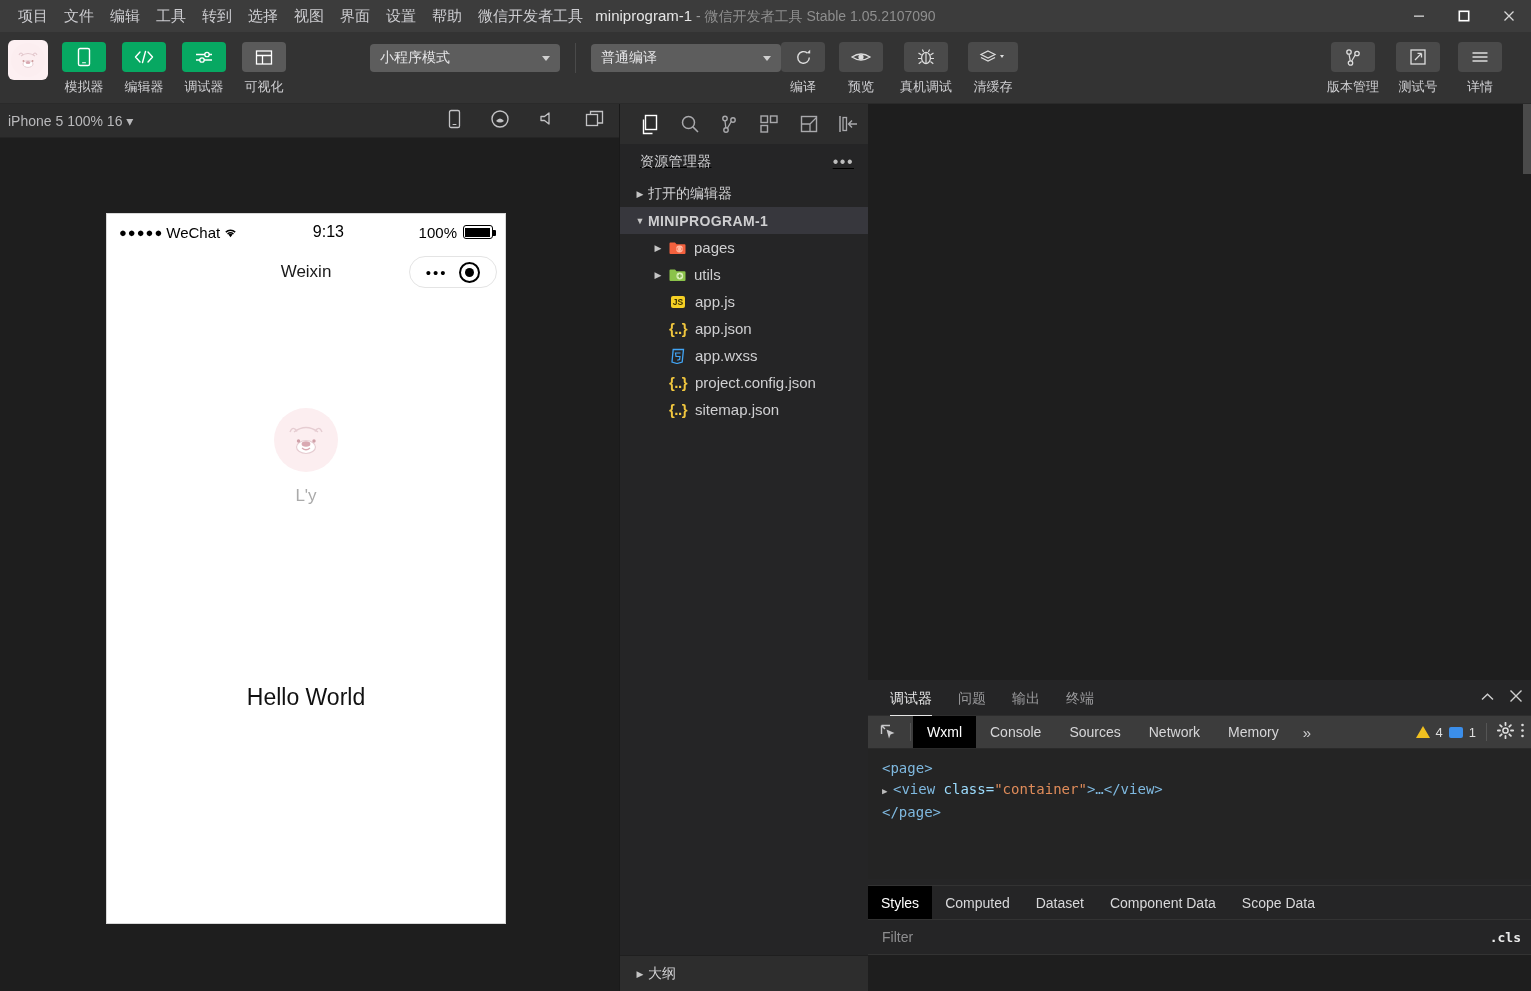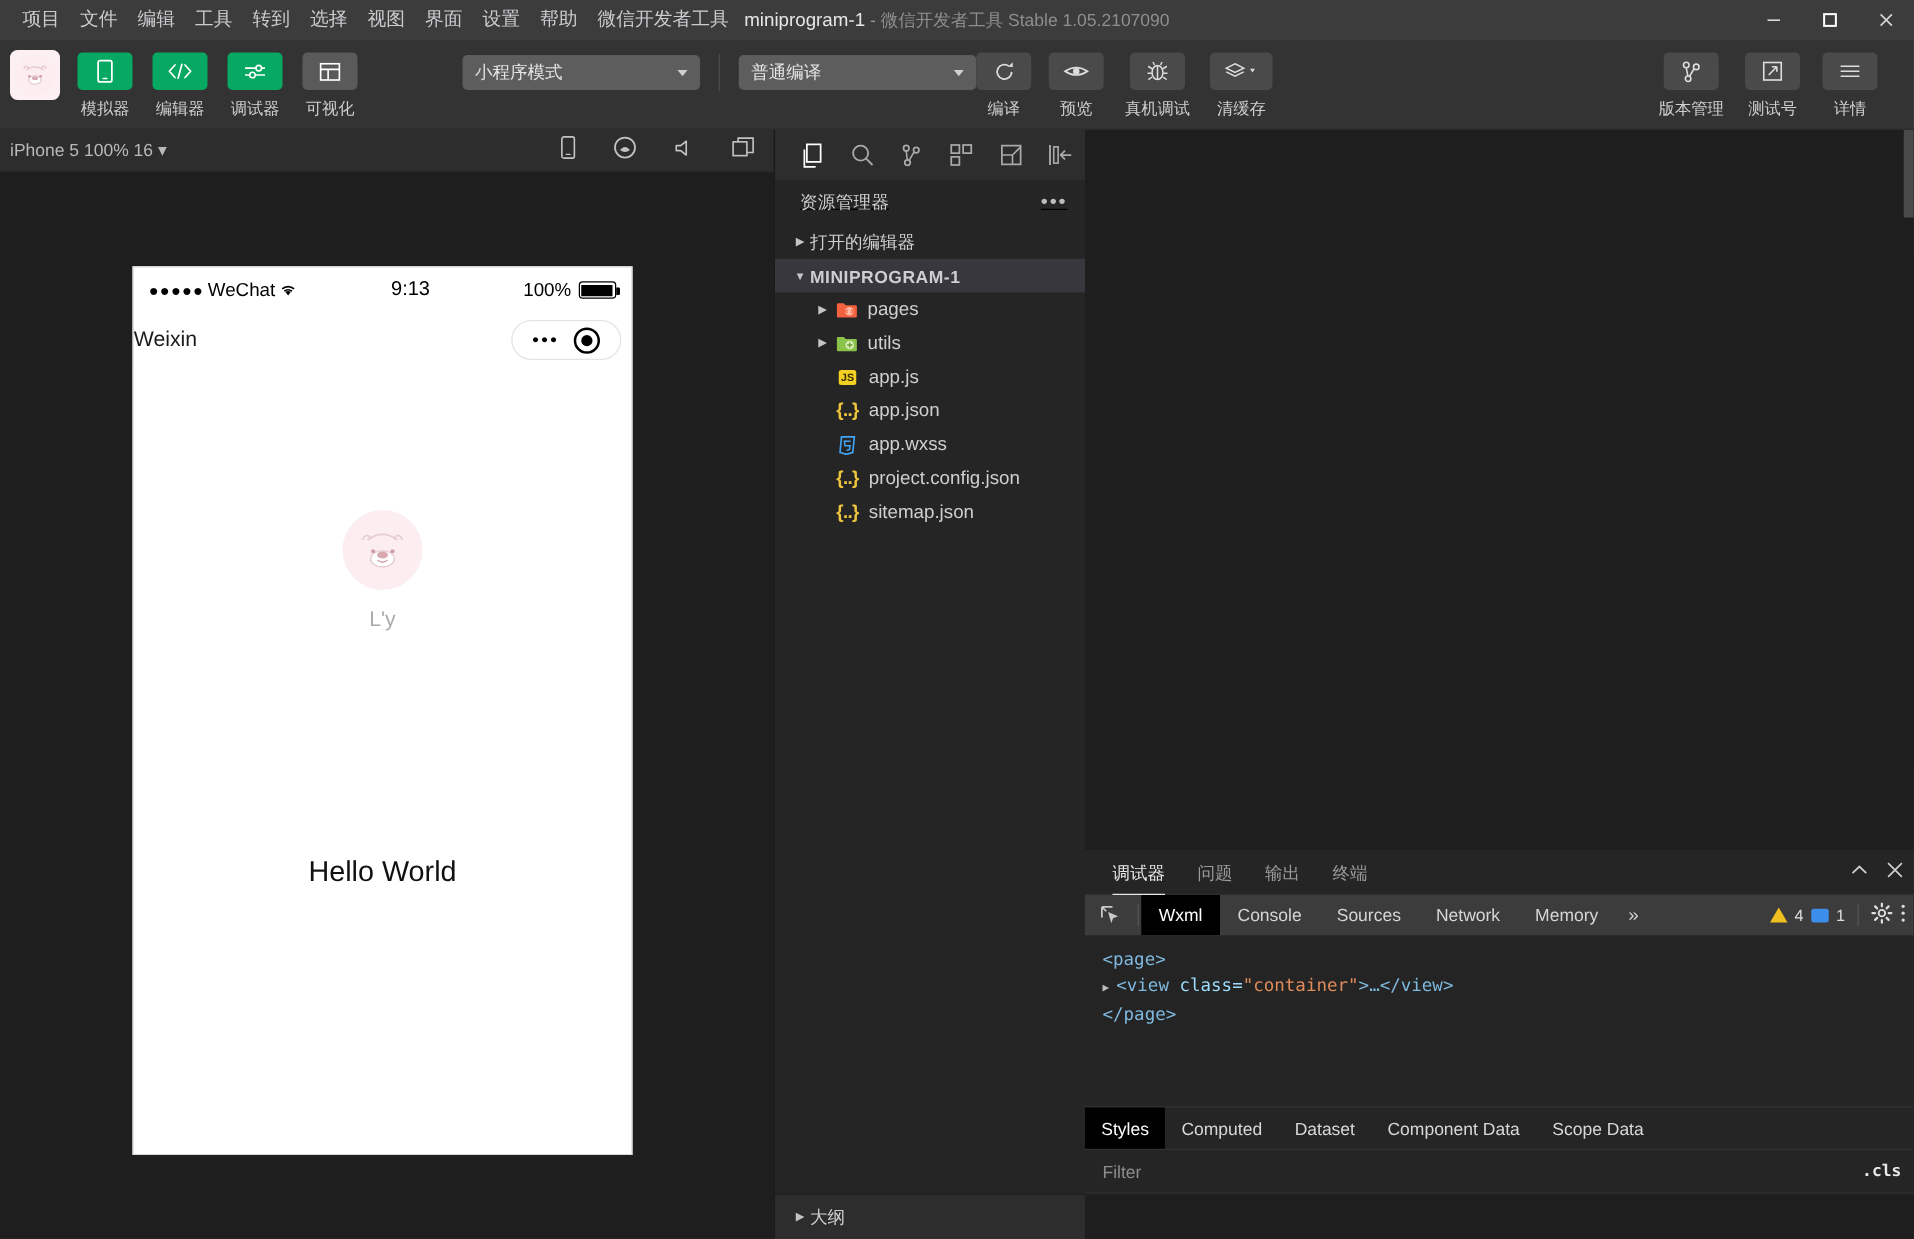--- a/index.html
+++ b/index.html
@@ -96,21 +96,21 @@
   }
   .battery::after {
     content:""; position:absolute; right:-4px; top:4px; width:2.5px; height:6px;
     background:#000; border-radius:0 1px 1px 0;
   }
   .battery i { position:absolute; left:1.5px; top:1.5px; bottom:1.5px; right:1.5px; background:#000; display:block; }
 
   .phone-nav { height: 44px; position: relative; }
   .nav-title {
     position: absolute; left: 0; right: 0; top: 0; line-height: 44px;
-    font-size: 17px; color: #1a1a1a;
+    text-align: center; font-size: 17px; color: #1a1a1a;
   }
   .capsule {
     position: absolute; right: 8px; top: 6px; width: 88px; height: 32px;
     border: 1px solid #e4e4e4; border-radius: 16px; background: #fff;
     display: flex; align-items: center; justify-content: space-around; padding: 0 10px;
   }
   .cap-dots { font-size: 15px; letter-spacing: 2px; color: #000; }
   .cap-target {
     width: 21px; height: 21px; border-radius: 50%; border: 2.5px solid #000;
     display: flex; align-items: center; justify-content: center;

